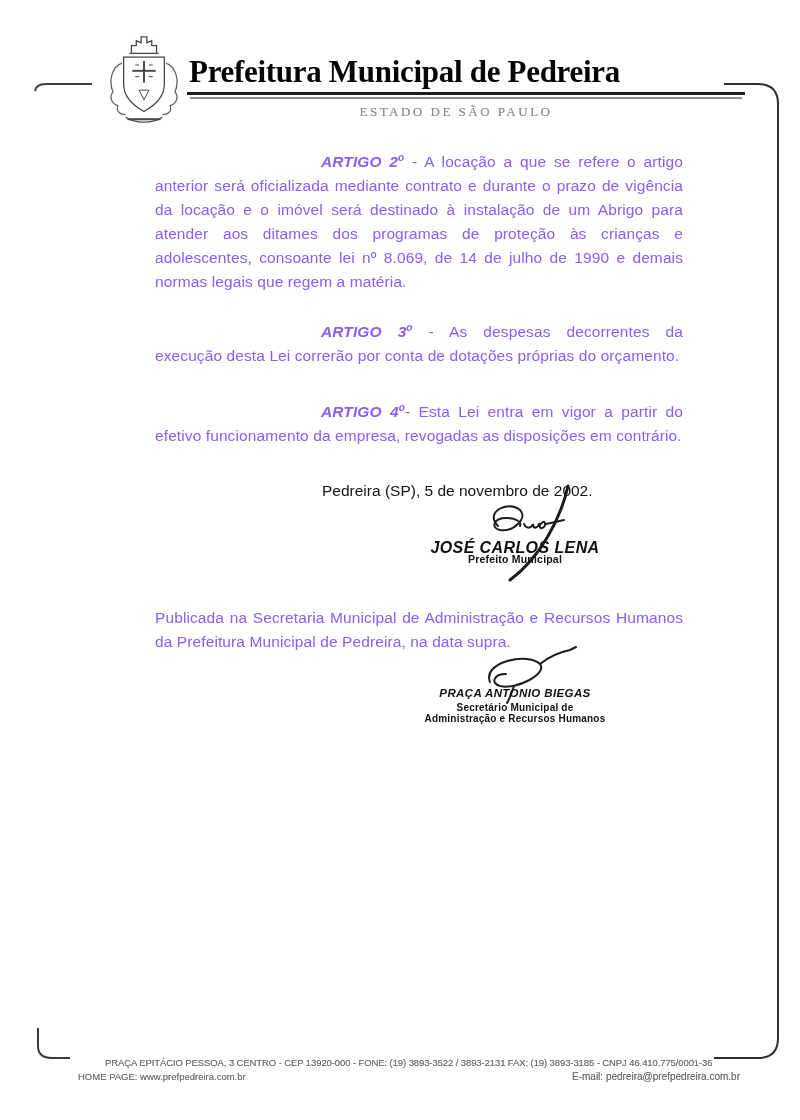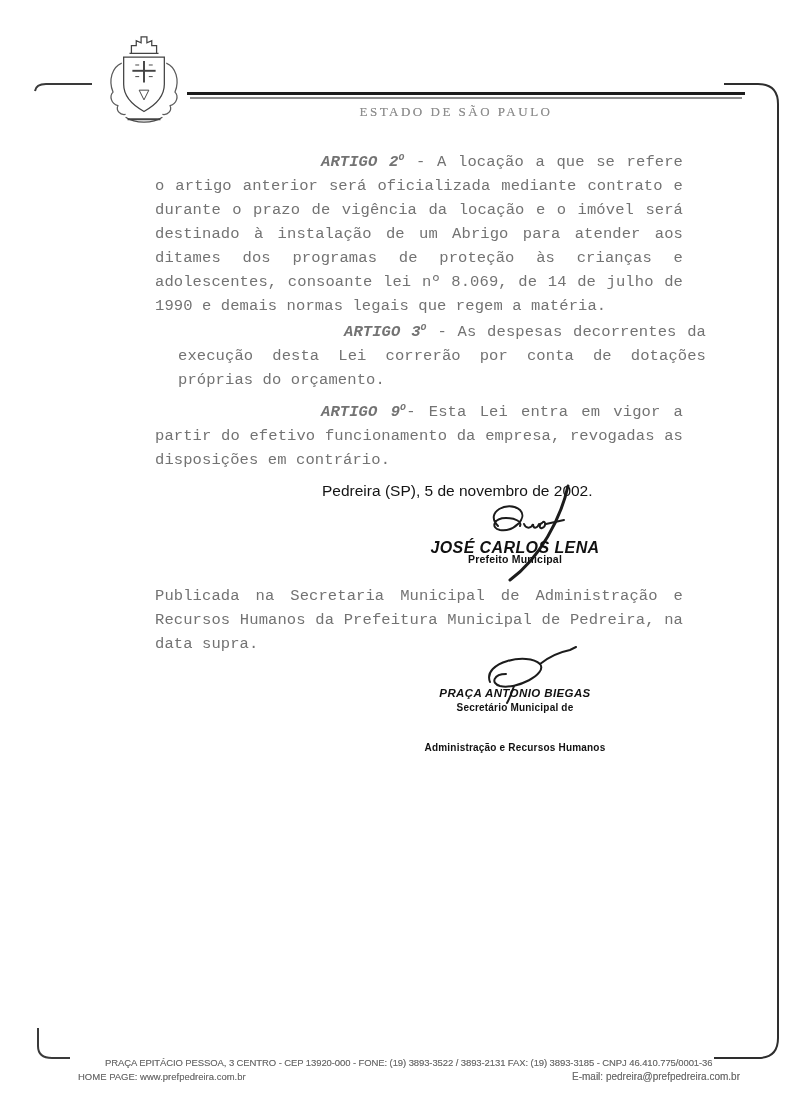--- a/index.html
+++ b/index.html
@@ -24,21 +24,21 @@
     font-family:"Liberation Serif", serif; font-size:13px; letter-spacing:2.5px;
     color:#8e8e8e; text-shadow:0 0 0.5px #aaa;
   }
 
   
   .border-svg { position:absolute; inset:0; width:800px; height:1120px; pointer-events:none; }
 
   
   .para {
     position:absolute; left:155px; width:528px; text-align:justify;
-    font-size:15.5px; line-height:24px; color:#737373; letter-spacing:0.1px;font-family:Liberation Mono, monospace;
+    font-size:15.5px; line-height:24px; color:#8b5cf6; letter-spacing:0.1px;
   }
   .para.indent { text-indent:166px; }
   .art-label { font-weight:bold; font-style:italic; }
   .art-label sup { font-size:10px; font-weight:bold; font-style:italic; }
 
   .dateline { position:absolute; left:322px; top:482px; font-size:15.5px; color:#141414; }
 
   
   .sig-scribble { position:absolute; pointer-events:none; }
   .sig-name {
@@ -86,59 +86,60 @@
       <path d="M33,38 L57,38" stroke-width="2"></path>
       <path d="M36,32 L40,32 M50,32 L54,32 M36,44 L40,44 M50,44 L54,44" stroke-width="1"></path>
       <path d="M40,58 L50,58 L45,68 Z" stroke-width="1"></path>
       <path d="M22,30 C12,34 8,48 13,60 C9,64 11,72 18,74 C16,79 20,84 26,83" stroke="#4a4a4a"></path>
       <path d="M68,30 C78,34 82,48 77,60 C81,64 79,72 72,74 C74,79 70,84 64,83" stroke="#4a4a4a"></path>
       <path d="M26,86 C32,90 38,91 45,91 C52,91 58,90 64,86" stroke="#3a3a3a"></path>
       <path d="M28,88 L62,88" stroke-width="2"></path>
     </g>
   </svg>
 
+  <div class="title">Prefeitura Municipal de Pedreira</div>
   <div class="rule-dark"></div>
   <div class="rule-gray"></div>
   <div class="subtitle">ESTADO DE SÃO PAULO</div>
 
   <p class="para indent" style="top:146px;">
     <span class="art-label"><span>ARTIGO 2</span><sup>o</sup></span><span> - A locação a que se refere o artigo anterior será oficializada mediante contrato e durante o prazo de vigência da locação e o imóvel será destinado à instalação de um Abrigo para atender aos ditames dos programas de proteção às crianças e adolescentes, consoante lei nº 8.069, de 14 de julho de 1990 e demais normas legais que regem a matéria.</span>
   </p>
 
-  <p class="para indent" style="top:316px;margin-left:23px;">
+  <p class="para indent" style="top:316px;">
     <span class="art-label"><span>ARTIGO 3</span><sup>o</sup></span><span> - As despesas decorrentes da execução desta Lei correrão por conta de dotações próprias do orçamento.</span>
   </p>
 
   <p class="para indent" style="top:396px;">
-    <span class="art-label"><span>ARTIGO 9</span><sup>o</sup></span><span>- Esta Lei entra em vigor a partir do efetivo funcionamento da empresa, revogadas as disposições em contrário.</span>
+    <span class="art-label"><span>ARTIGO 4</span><sup>o</sup></span><span>- Esta Lei entra em vigor a partir do efetivo funcionamento da empresa, revogadas as disposições em contrário.</span>
   </p>
 
   <div class="dateline">Pedreira (SP), 5 de novembro de 2002.</div>
 
   <svg class="sig-scribble" style="left:468px; top:480px;" width="132" height="104" viewBox="0 0 132 104">
     <g fill="none" stroke="#1c1c1c" stroke-width="2" stroke-linecap="round">
       <path d="M100,6 C93,38 72,78 42,100" stroke-width="3"></path>
       <path d="M30,46 C16,32 40,20 52,30 C60,38 46,52 32,50 C22,48 26,38 38,38 C48,38 54,42 52,46"></path>
       <path d="M56,44 c2,5 7,5 9,0 c0,5 4,5 6,0 m3,-1 c-3,1 -3,6 0,5 c4,-1 4,-7 1,-6"></path>
       <path d="M78,44 L96,40"></path>
     </g>
   </svg>
   <div class="sig-name" style="left:515px; top:539px;">JOSÉ CARLOS LENA</div>
   <div class="sig-title" style="left:515px; top:553px;">Prefeito Municipal</div>
 
-  <p class="para" style="top:584px;">Publicada na Secretaria Municipal de Administração e Recursos Humanos da Prefeitura Municipal de Pedreira, na data supra.</p>
+  <p class="para" style="top:606px;">Publicada na Secretaria Municipal de Administração e Recursos Humanos da Prefeitura Municipal de Pedreira, na data supra.</p>
 
   <svg class="sig-scribble" style="left:452px; top:646px;" width="136" height="58" viewBox="0 0 136 58">
     <g fill="none" stroke="#1c1c1c" stroke-width="2" stroke-linecap="round">
       <path d="M38,36 C30,16 76,6 88,18 C96,28 64,44 48,40 C38,37 42,28 54,28"></path>
       <path d="M88,18 C98,10 108,6 118,4 L124,1"></path>
       <path d="M62,40 C60,46 58,52 55,57"></path>
     </g>
   </svg>
   <div class="sig-name" style="left:515px; top:687px; font-size:11.5px;">PRAÇA ANTONIO BIEGAS</div>
   <div class="sig-title" style="left:515px; top:702px; font-size:10px;">Secretário Municipal de</div>
-  <div class="sig-title" style="left:515px; top:742px; font-size:10px;text-align:center;">Administração e Recursos Humanos</div>
+  <div class="sig-title" style="left:515px; top:713px; font-size:10px;text-align:center;">Administração e Recursos Humanos</div>
 
   <div class="footer-line1">PRAÇA EPITÁCIO PESSOA, 3  CENTRO - CEP 13920-000 - FONE: (19) 3893-3522 / 3893-2131  FAX: (19) 3893-3185 - CNPJ 46.410.775/0001-36</div>
   <div class="footer-line2-left">HOME PAGE: www.prefpedreira.com.br</div>
   <div class="footer-line2-right">E-mail: pedreira@prefpedreira.com.br</div>
 
 </div>
 
 </body></html>

